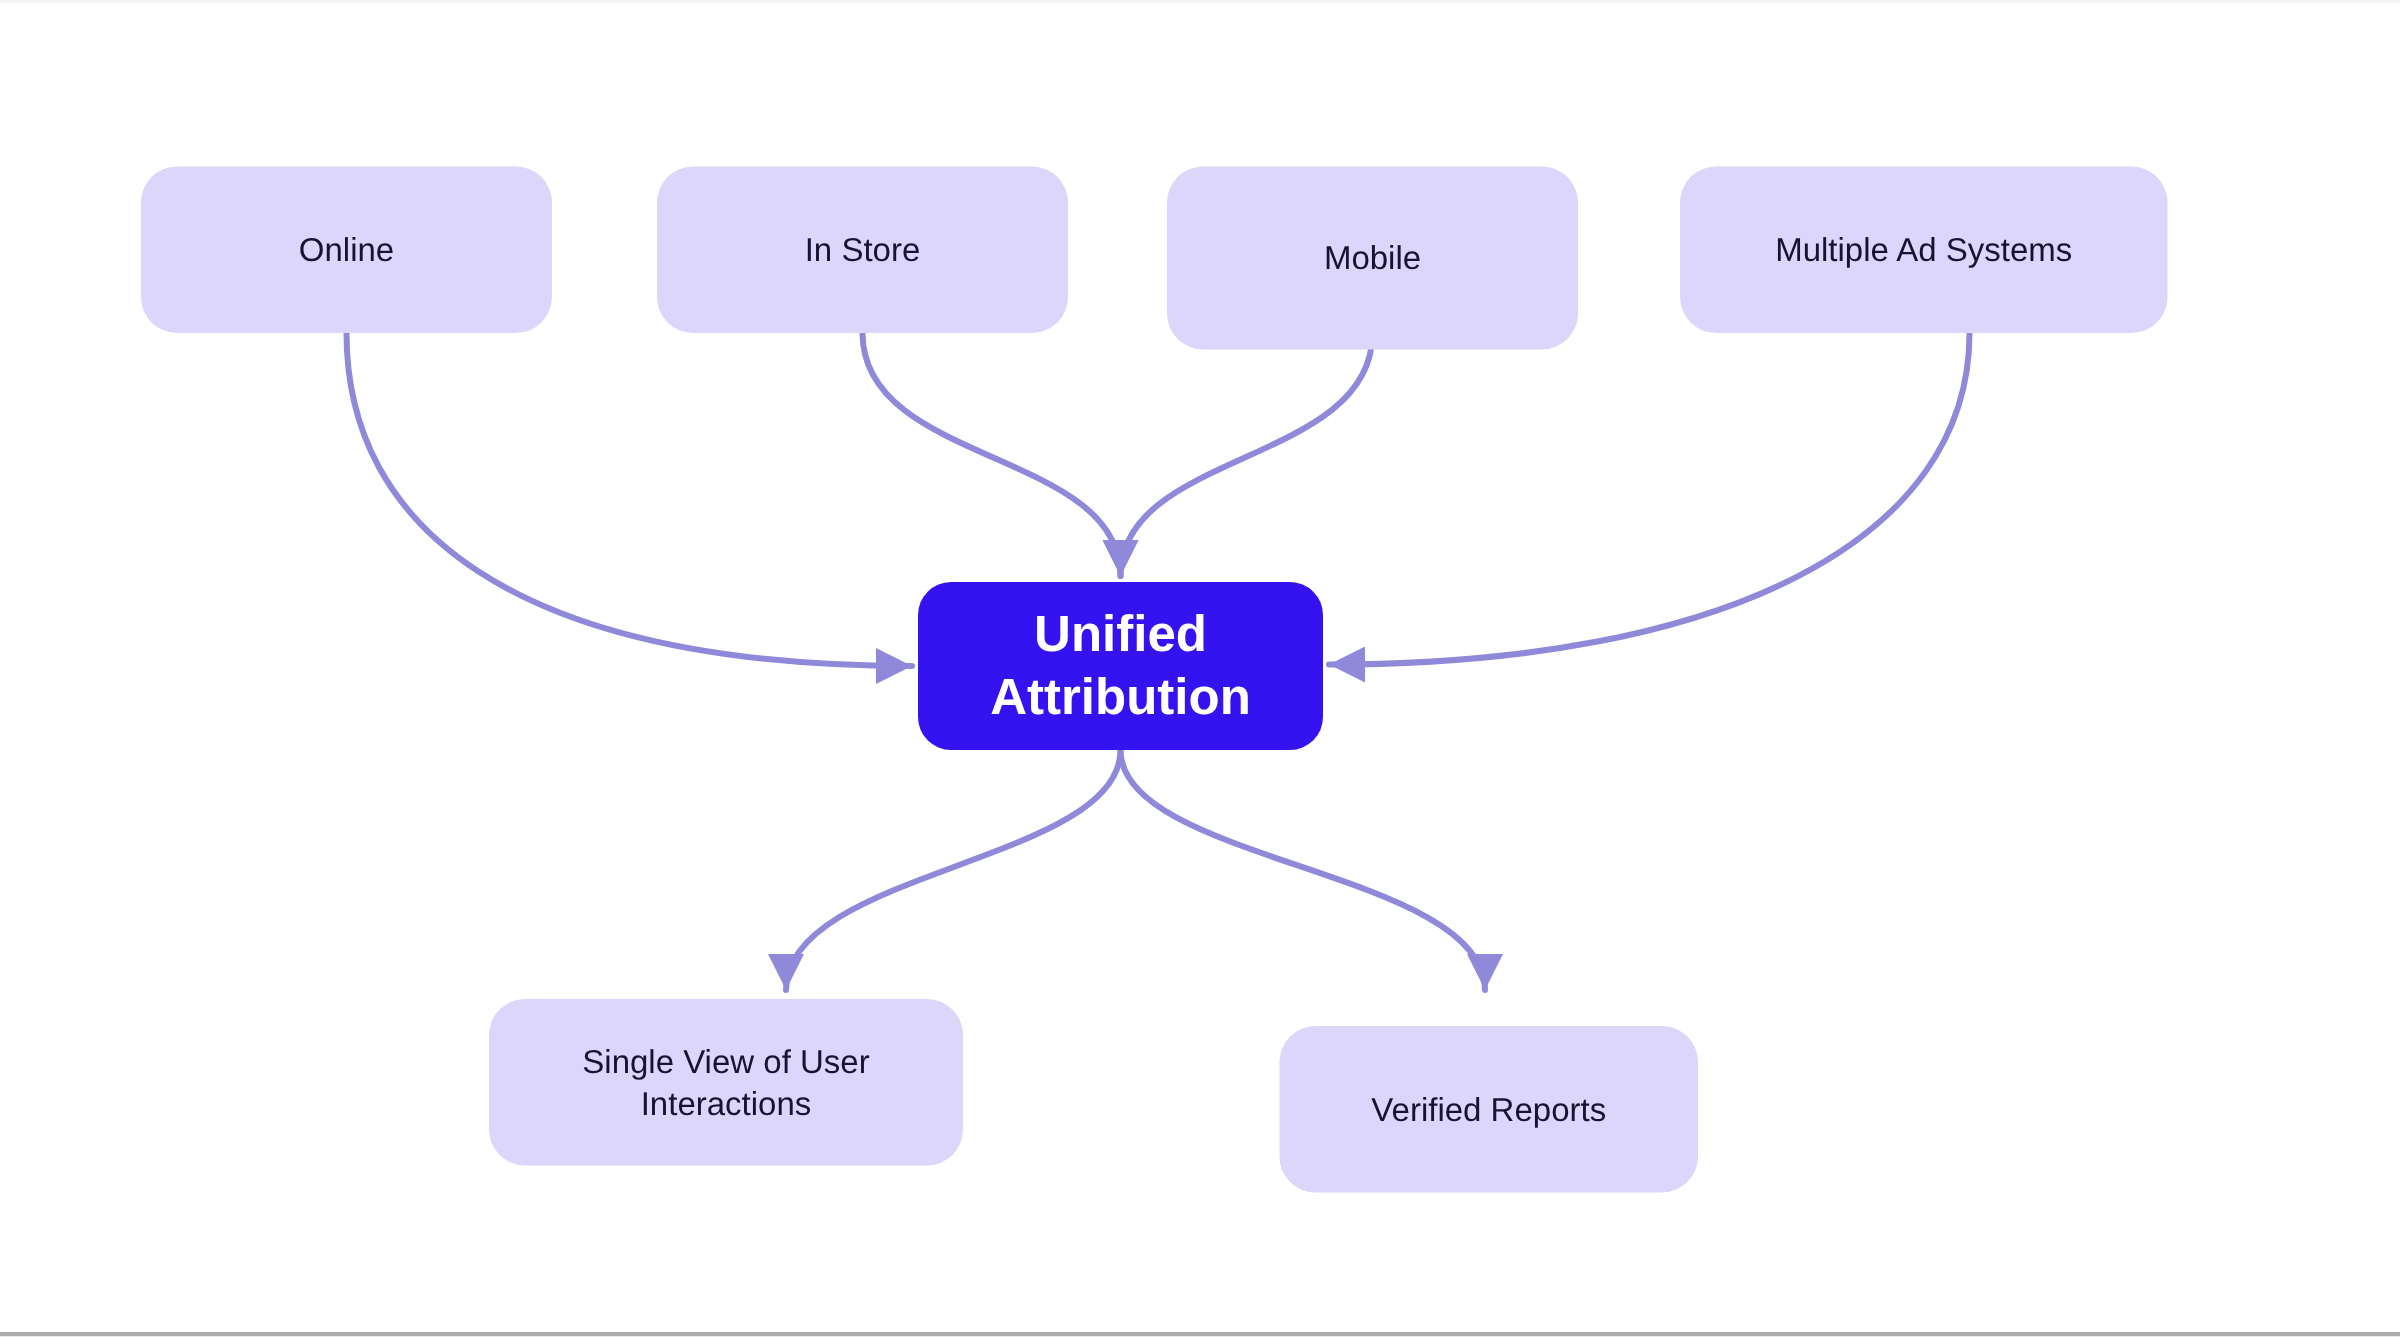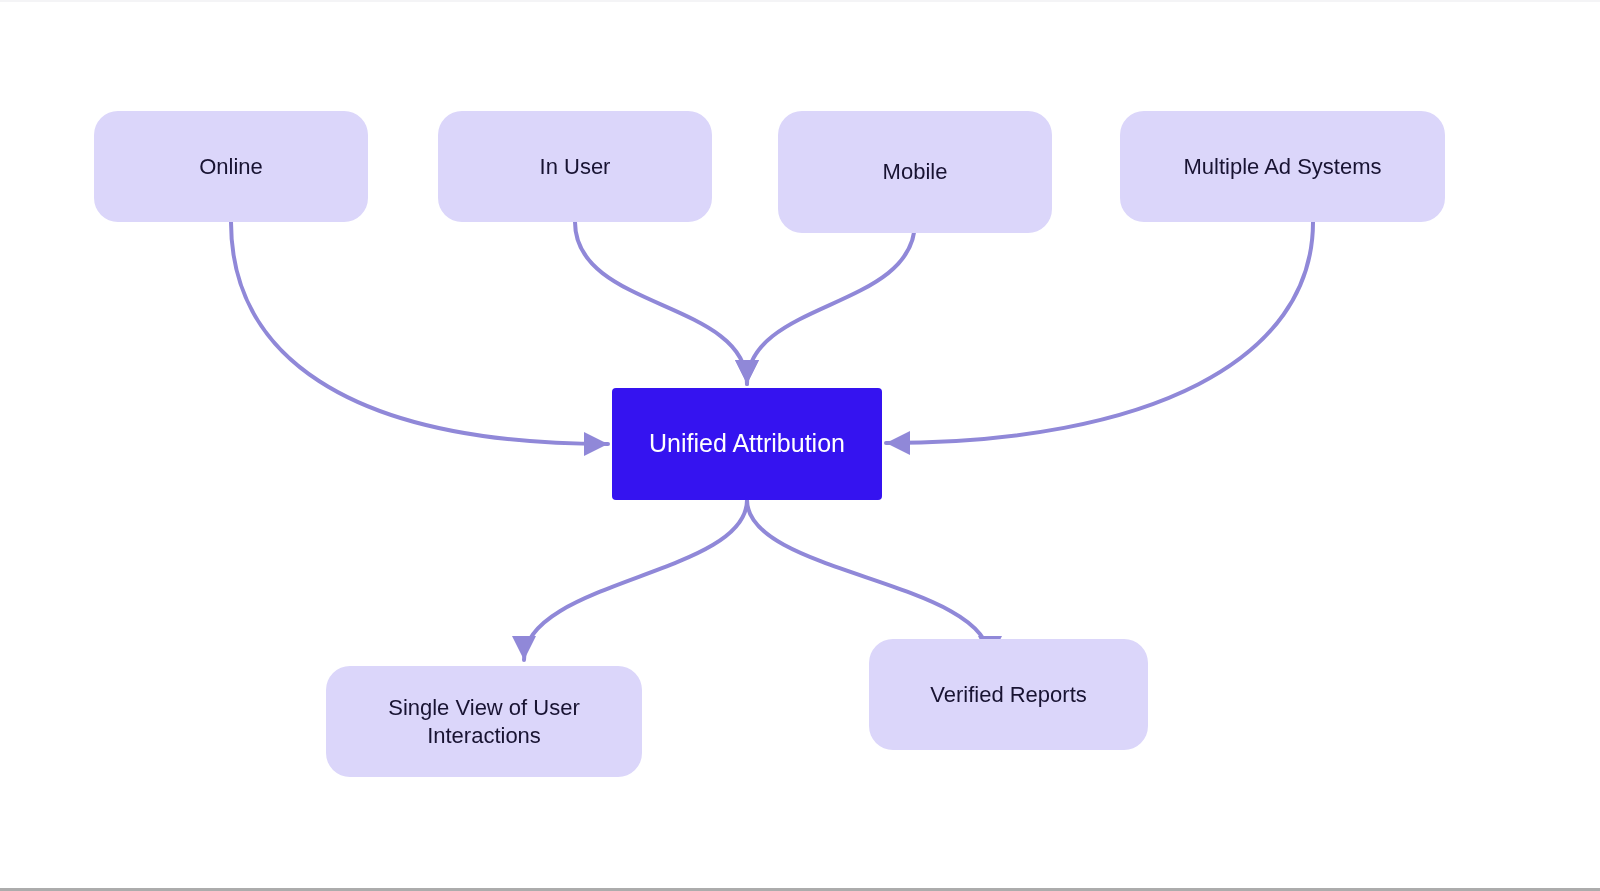--- a/index.html
+++ b/index.html
@@ -55,32 +55,32 @@
     background: var(--node-bg);
     color: var(--node-text);
     border-radius: 24px;
     font-size: 22px;
     line-height: 1.25;
     padding: 0 14px;
   }
   .node.center {
     background: var(--center-bg);
     color: var(--center-text);
-    border-radius: 4px;
-    font-size: 25px;
-    font-weight: 400;
+    border-radius: 22px;
+    font-size: 34px;
+    font-weight: 700;
   }
   
   #node-online              { left:  94px; top: 111px; width: 274px; height: 111px; align-items: center; }
   #node-in-store            { left: 438px; top: 111px; width: 274px; height: 111px; }
   #node-mobile              { left: 778px; top: 111px; width: 274px; height: 122px; }
   #node-multiple-ad-systems { left:1120px; top: 111px; width: 325px; height: 111px; }
   #node-unified-attribution { left: 612px; top: 388px; width: 270px; height: 112px; }
   #node-single-view         { left: 326px; top: 666px; width: 316px; height: 111px; }
-  #node-verified-reports    { left: 853px; top: 639px; width: 279px; height: 111px; margin-left: 16px; }
+  #node-verified-reports    { left: 853px; top: 684px; width: 279px; height: 111px; }
 </style>
 </head>
 <body>
 
 <div class="canvas">
 
   <div class="top-edge"></div>
 
   <svg class="edges" viewBox="0 0 1600 891" xmlns="http://www.w3.org/2000/svg">
     <defs>
@@ -94,21 +94,21 @@
     <path class="edge" d="M 1313 222 C 1313 360, 1150 443, 886 443" marker-end="url(#arrowhead)"></path>
     <path class="edge" d="M 747 500 C 747 575, 524 580, 524 660" marker-end="url(#arrowhead)"></path>
     <path class="edge" d="M 747 500 C 747 575, 990 580, 990 660" marker-end="url(#arrowhead)"></path>
   </svg>
 
   <div class="node" id="node-online">
     <span>Online</span>
   </div>
 
   <div class="node" id="node-in-store">
-    <span>In User</span>
+    <span>In Store</span>
   </div>
 
   <div class="node" id="node-mobile">
     <span>Mobile</span>
   </div>
 
   <div class="node" id="node-multiple-ad-systems">
     <span>Multiple Ad Systems</span>
   </div>
 

